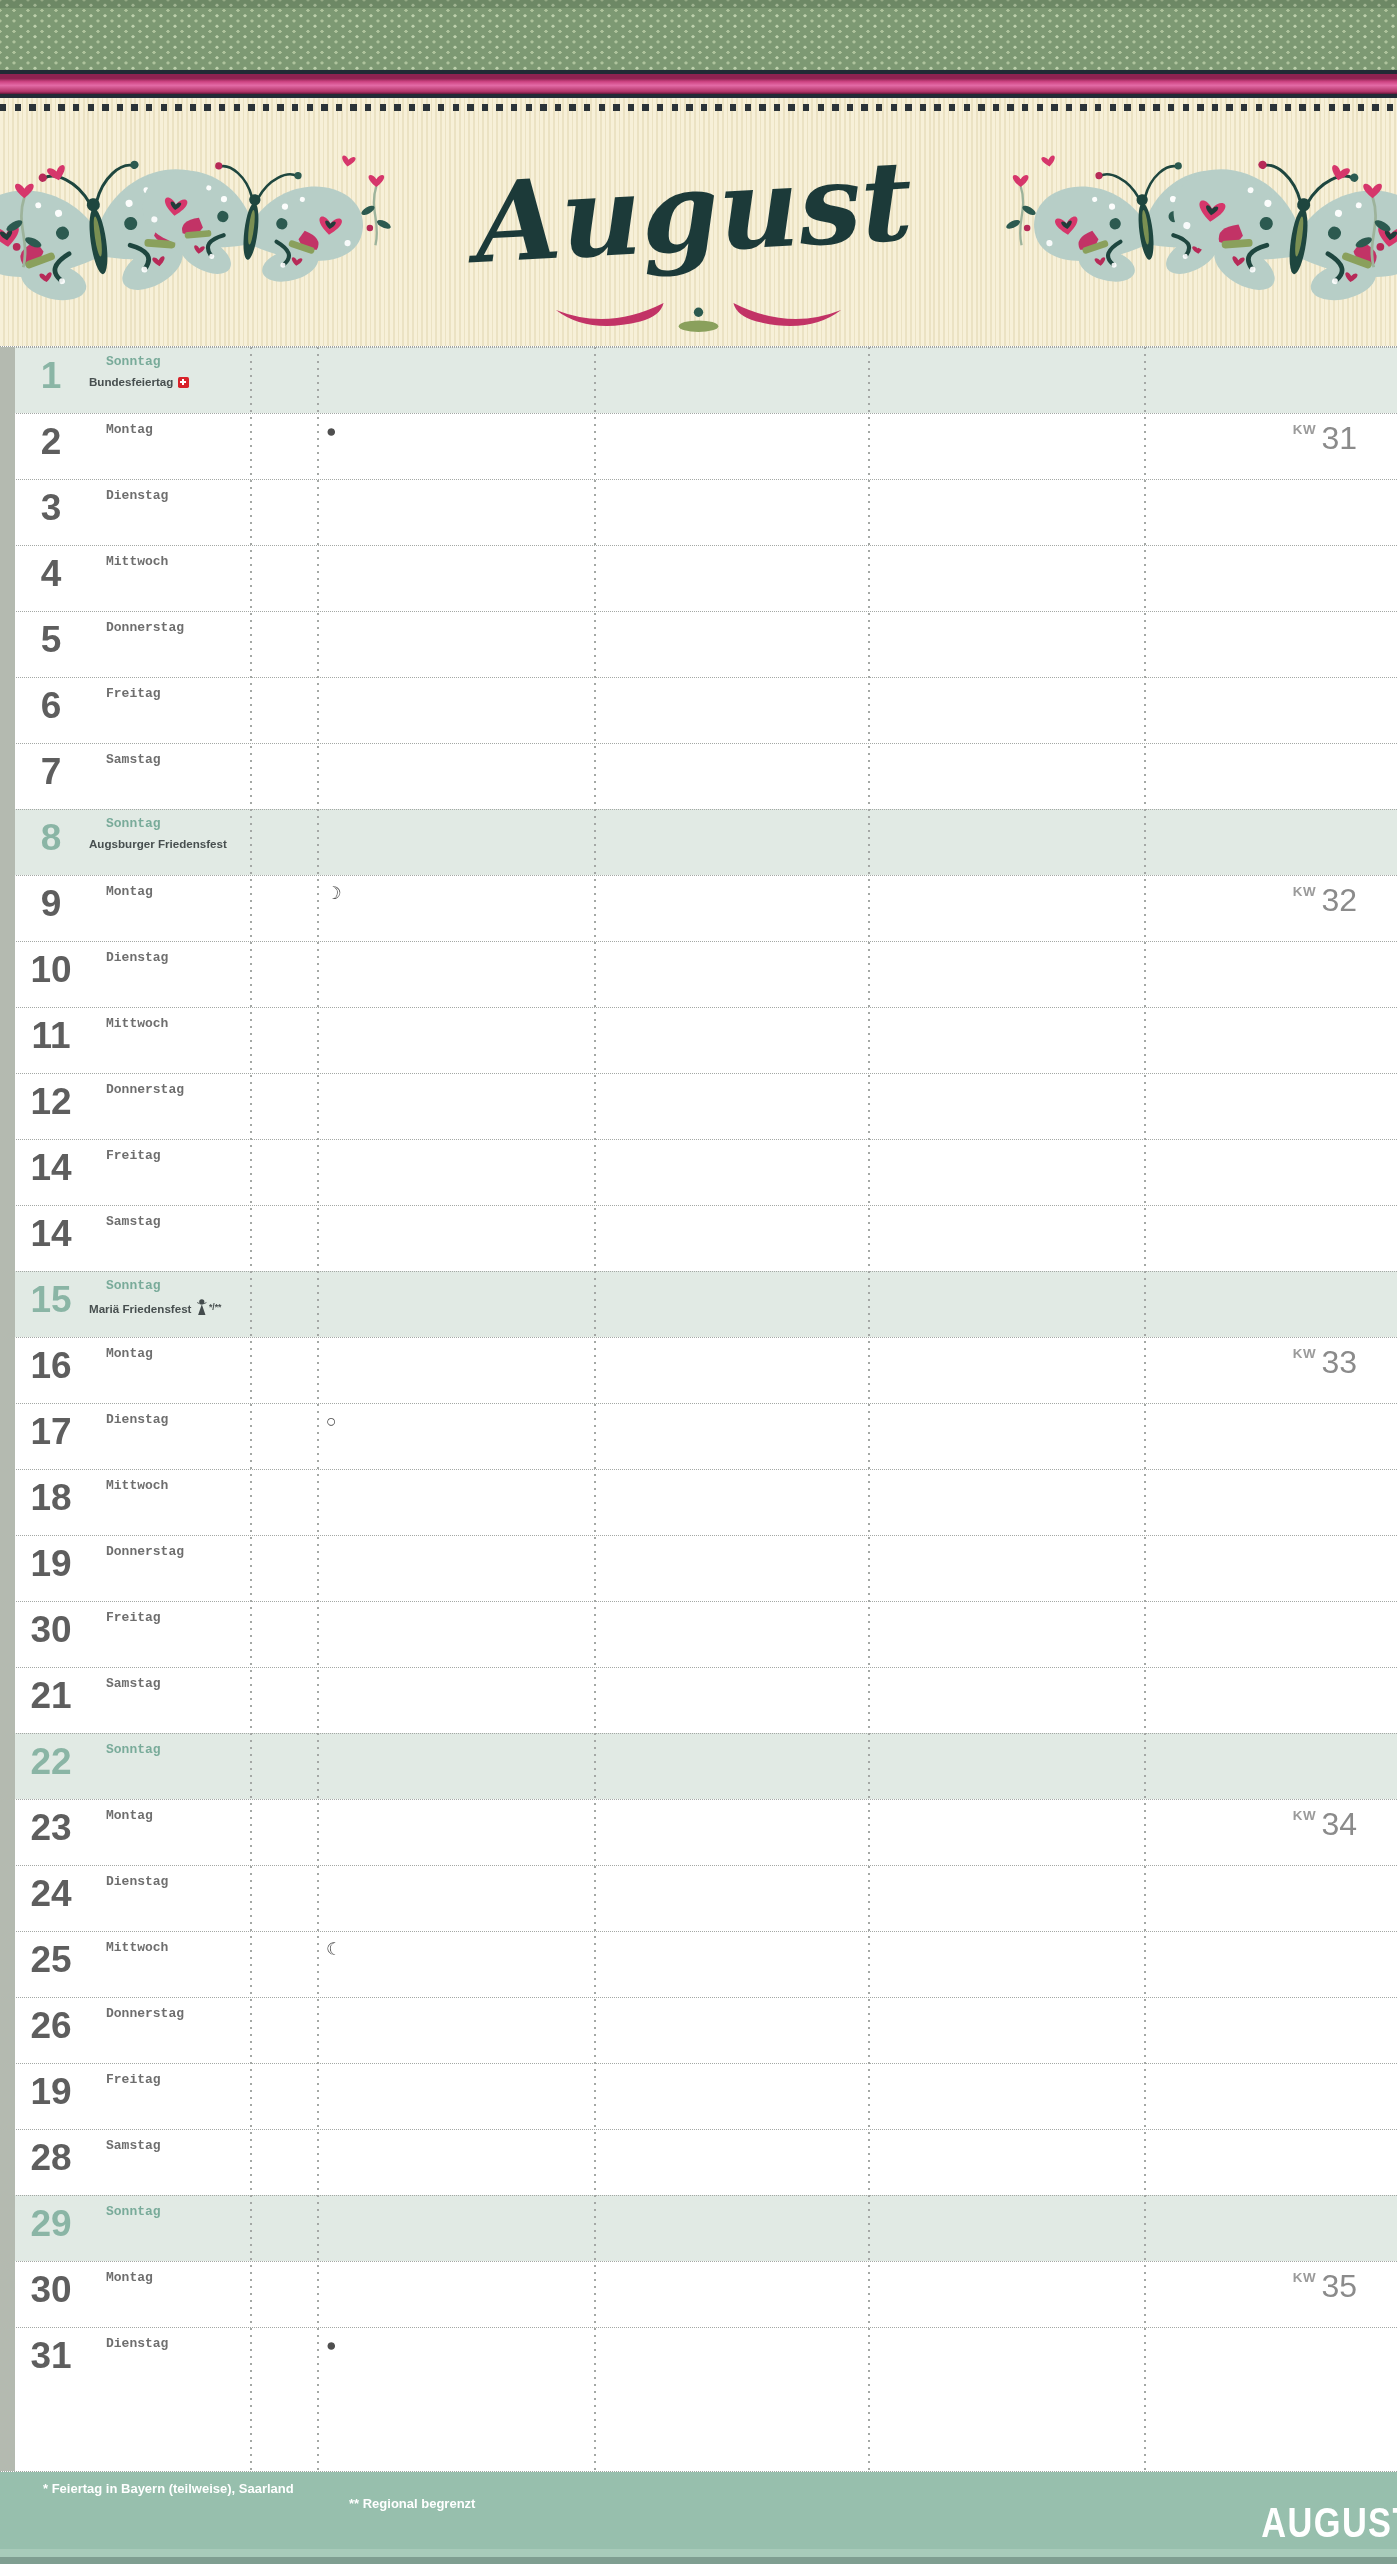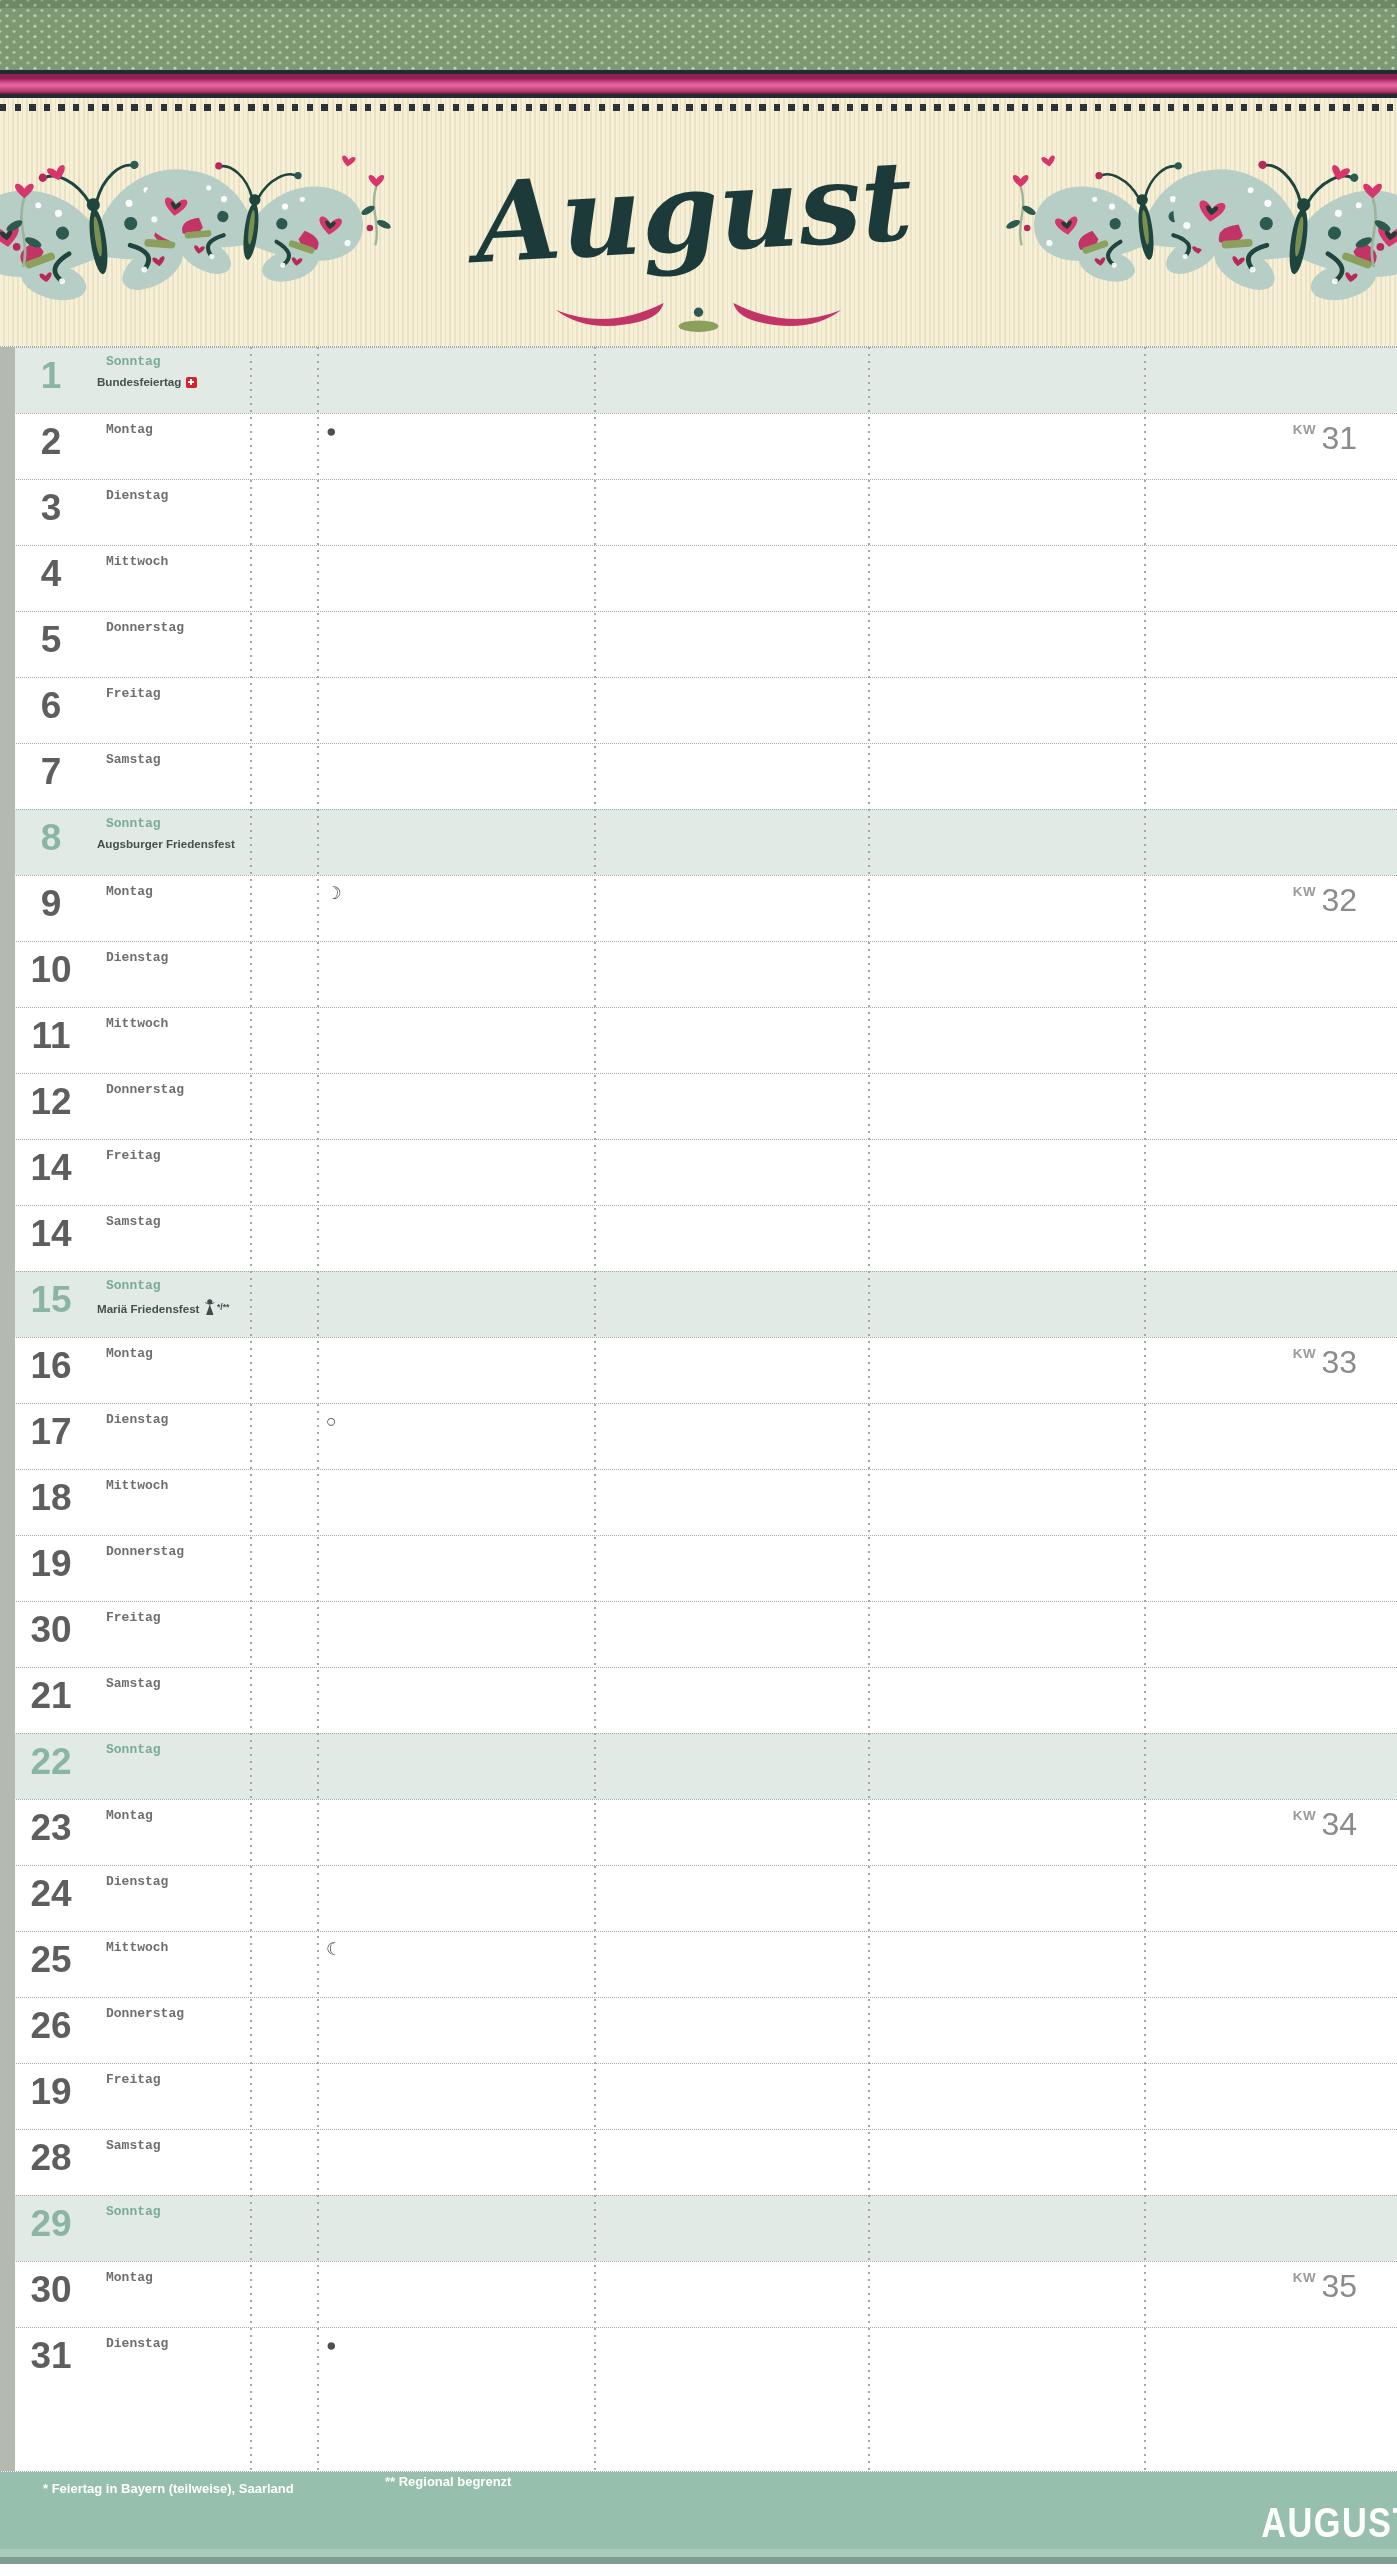--- a/index.html
+++ b/index.html
@@ -51,21 +51,21 @@
   }
   .row{position:relative;height:66px;border-top:1.7px dotted #a4a8a5;box-sizing:border-box;background:#fff;}
   .row.sunday{background:#e1eae4;}
   .num{
     position:absolute;left:17.5px;top:7px;width:67px;text-align:center;
     font-size:37px;font-weight:700;color:#5e5e5e;line-height:1.15;
   }
   .sunday .num{color:#8ab5a5;}
   .day{position:absolute;left:106px;top:8.2px;font-size:13px;font-weight:700;color:#6e6e6e;font-family:Liberation Mono, monospace;}
   .sunday .day{color:#79ab9a;}
-  .holiday{position:absolute;left:89px;top:29px;font-size:11.6px;font-weight:700;color:#474f4f;white-space:nowrap;margin-left:8px;}
+  .holiday{position:absolute;left:89px;top:29px;font-size:11.6px;font-weight:700;color:#474f4f;white-space:nowrap;}
   .has-holiday .day{top:5.8px;} .has-holiday .holiday{top:27px;}
   .holiday-text{font-size:11.6px;font-weight:700;color:#474f4f;}
   .flag{
     display:inline-block;width:11px;height:11px;margin-left:4.1px;vertical-align:-1.7px;border-radius:1.7px;
     background-color:#d8232a;
     background-image:linear-gradient(#fff,#fff),linear-gradient(#fff,#fff);
     background-size:6.4px 2.1px,2.1px 6.4px;background-position:center center;background-repeat:no-repeat;
   }
   .madonna{display:inline-block;margin-left:4.7px;vertical-align:-2.3px;}
   .suffix{font-size:8.7px;font-weight:700;color:#474f4f;vertical-align:3.5px;margin-left:1.2px;}
@@ -73,21 +73,21 @@
   .kw{position:absolute;right:40px;top:8.2px;display:flex;align-items:flex-start;}
   .kw-label{font-size:13.4px;font-weight:700;color:#9b9b9b;letter-spacing:0.6px;margin-right:5.2px;}
   .kw-num{font-size:32px;font-weight:400;color:#8b8b8b;line-height:1;}
   
   .footer{
     position:absolute;left:0;top:2472px;width:100%;height:92px;
     background:linear-gradient(180deg,#97bfad 0 84%,#a8cbba 84% 92%,#7f9e91 92% 100%);
     padding-left:48px;
   }
   .footnote-1{position:absolute;left:43px;top:9.3px;font-size:13px;font-weight:700;color:#ffffff;}
-  .footnote-2{position:absolute;left:349px;top:2px;font-size:13px;font-weight:700;color:#ffffff;margin-left:36px;}
+  .footnote-2{position:absolute;left:349px;top:24px;font-size:13px;font-weight:700;color:#ffffff;}
   .footer-month{
     position:absolute;right:30px;bottom:17.5px;
     font-size:43px;font-weight:700;color:#ffffff;letter-spacing:1.7px;
     transform:scaleX(.8);transform-origin:right center;
   }
   .month-script-text{
     font-family:"DejaVu Serif", serif;font-style:italic;font-weight:700;
   }
 </style>
 </head>

